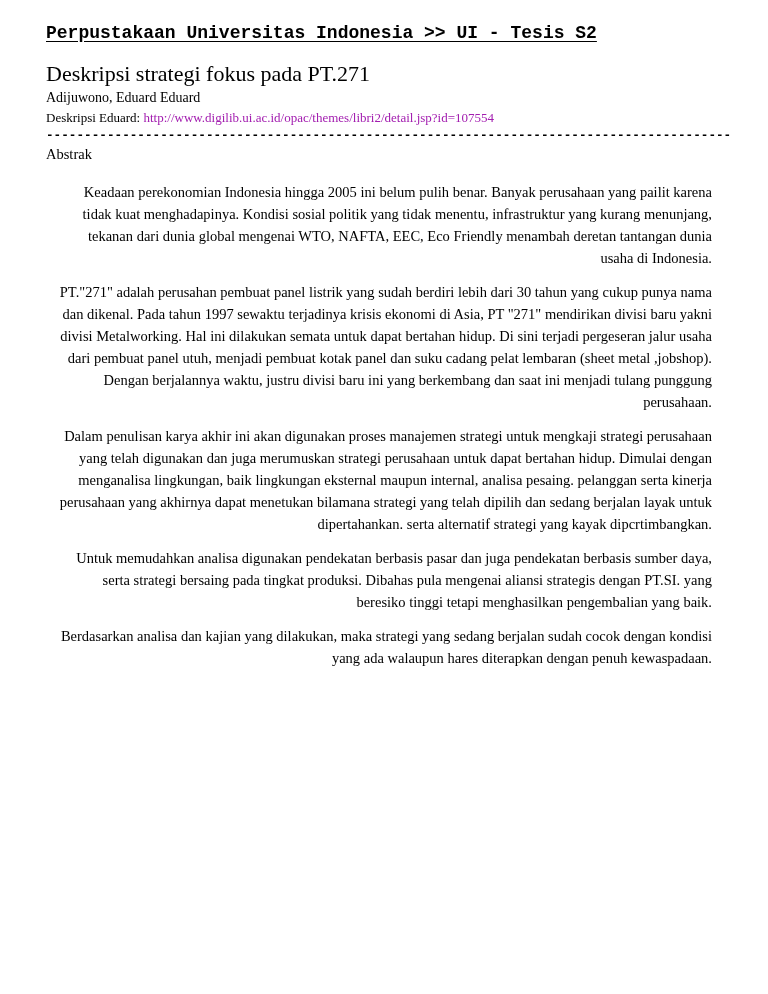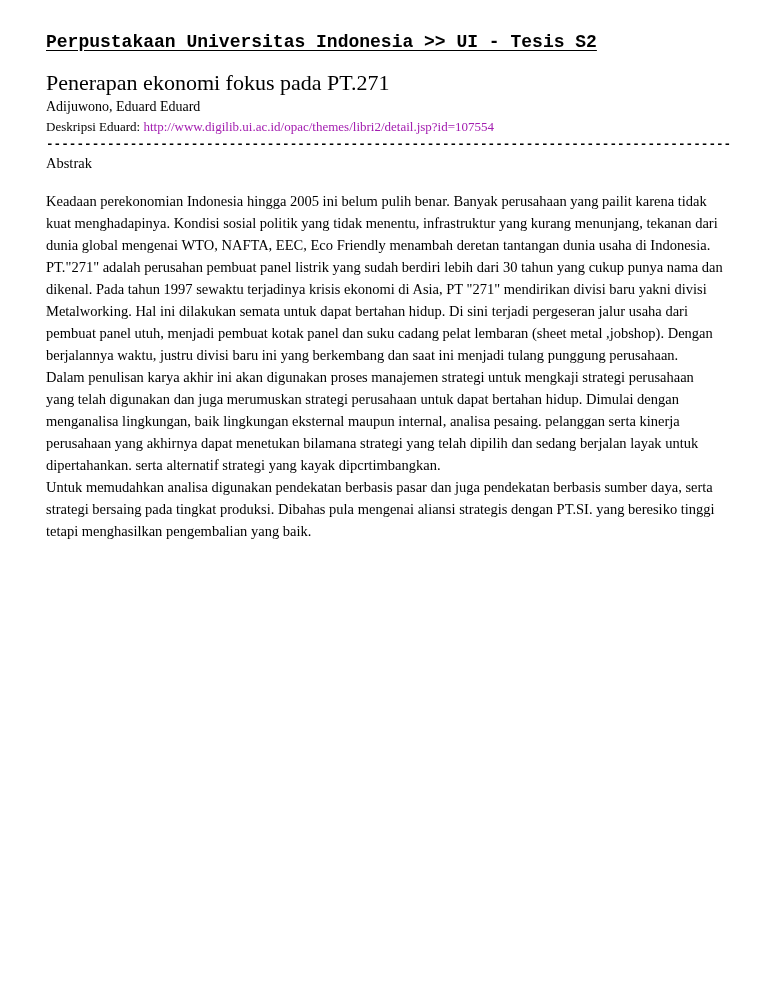--- a/index.html
+++ b/index.html
@@ -6,21 +6,21 @@
     margin: 0;
     padding: 0;
     background: #ffffff;
   }
   .page {
     position: relative;
     width: 768px;
     height: 994px;
     background: #ffffff;
     box-sizing: border-box;
-    padding: 32px 46px 0 46px;
+    padding: 23px 46px 0 46px;
     overflow: hidden;
     color: #000000;
     border-radius: 12px;
   }
   .breadcrumb {
     font-family: "Liberation Mono", "DejaVu Sans Mono", monospace;
     font-weight: bold;
     font-size: 18px;
     line-height: 20px;
     letter-spacing: 0;
@@ -70,43 +70,45 @@
     line-height: 22px;
   }
   .abstract-body {
     margin-top: 16px;
     width: 678px;
   }
   .abstract-body p {
     font-family: "Liberation Serif", "DejaVu Serif", serif;
     font-size: 14.5px;
     line-height: 22px;
-    margin: 0;
+    margin: 12px;
     color: #000000;
+    text-align: right;
   }
 </style>
 </head>
 <body>
 
 <div class="page">
 
   <div class="breadcrumb">Perpustakaan Universitas Indonesia &gt;&gt; UI - Tesis S2</div>
 
-  <h1 class="doc-title">Penerapan ekonomi fokus pada PT.271</h1>
+  <h1 class="doc-title">Deskripsi strategi fokus pada PT.271</h1>
 
   <div class="doc-author">Adijuwono, Eduard Eduard</div>
 
   <div class="doc-desc">
     <span>Deskripsi Eduard: </span><a>http://www.digilib.ui.ac.id/opac/themes/libri2/detail.jsp?id=107554</a>
   </div>
 
   <div class="separator">------------------------------------------------------------------------------------------</div>
 
   <div class="abstract-label">Abstrak</div>
 
   <div class="abstract-body">
     <p>Keadaan perekonomian Indonesia hingga 2005 ini belum pulih benar. Banyak perusahaan yang pailit karena tidak kuat menghadapinya. Kondisi sosial politik yang tidak menentu, infrastruktur yang kurang menunjang, tekanan dari dunia global mengenai WTO, NAFTA, EEC, Eco Friendly menambah deretan tantangan dunia usaha di Indonesia.</p>
     <p>PT."271" adalah perusahan pembuat panel listrik yang sudah berdiri lebih dari 30 tahun yang cukup punya nama dan dikenal. Pada tahun 1997 sewaktu terjadinya krisis ekonomi di Asia, PT "271" mendirikan divisi baru yakni divisi Metalworking. Hal ini dilakukan semata untuk dapat bertahan hidup. Di sini terjadi pergeseran jalur usaha dari pembuat panel utuh, menjadi pembuat kotak panel dan suku cadang pelat lembaran (sheet metal ,jobshop). Dengan berjalannya waktu, justru divisi baru ini yang berkembang dan saat ini menjadi tulang punggung perusahaan.</p>
     <p>Dalam penulisan karya akhir ini akan digunakan proses manajemen strategi untuk mengkaji strategi perusahaan yang telah digunakan dan juga merumuskan strategi perusahaan untuk dapat bertahan hidup. Dimulai dengan menganalisa lingkungan, baik lingkungan eksternal maupun internal, analisa pesaing. pelanggan serta kinerja perusahaan yang akhirnya dapat menetukan bilamana strategi yang telah dipilih dan sedang berjalan layak untuk dipertahankan. serta alternatif strategi yang kayak dipcrtimbangkan.</p>
     <p>Untuk memudahkan analisa digunakan pendekatan berbasis pasar dan juga pendekatan berbasis sumber daya, serta strategi bersaing pada tingkat produksi. Dibahas pula mengenai aliansi strategis dengan PT.SI. yang beresiko tinggi tetapi menghasilkan pengembalian yang baik.</p>
+    <p>Berdasarkan analisa dan kajian yang dilakukan, maka strategi yang sedang berjalan sudah cocok dengan kondisi yang ada walaupun hares diterapkan dengan penuh kewaspadaan.</p>
   </div>
 
 </div>
 
 </body></html>

